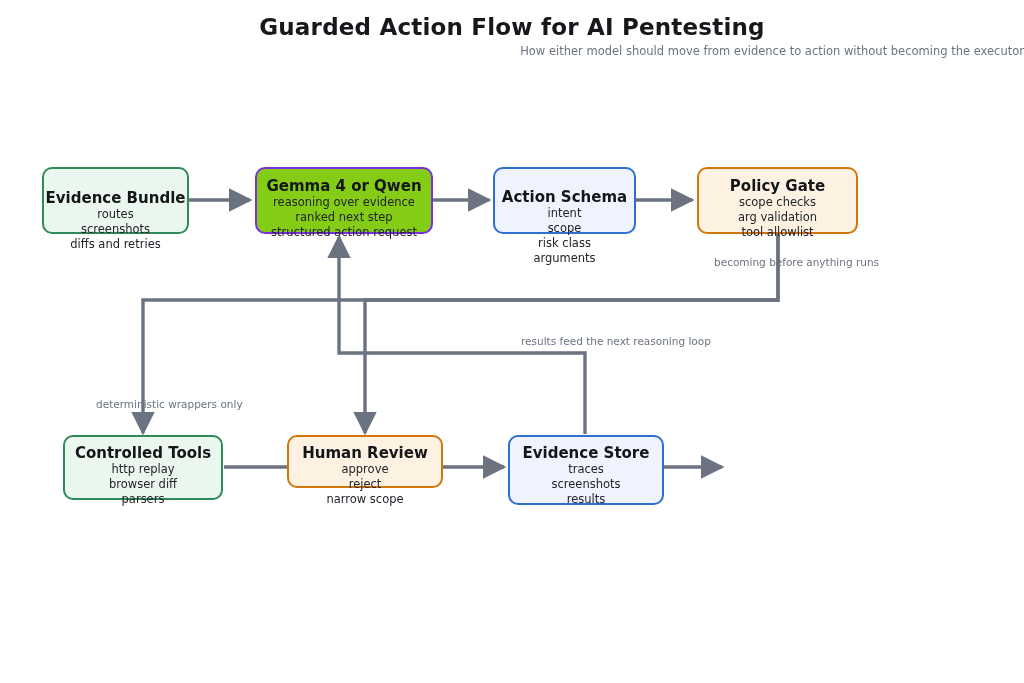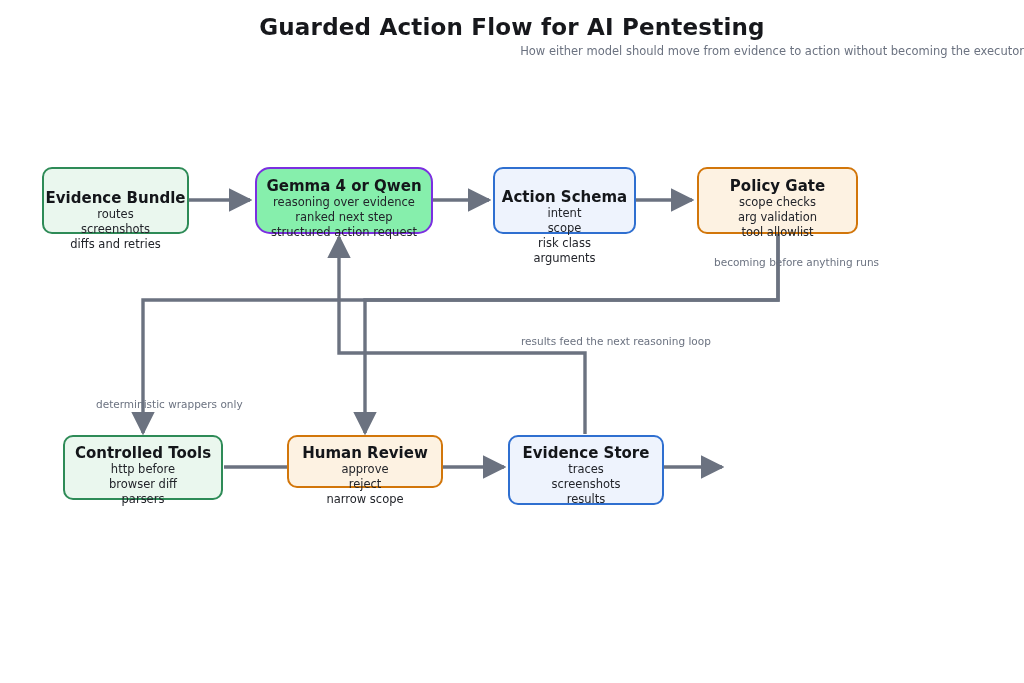--- a/index.html
+++ b/index.html
@@ -37,21 +37,21 @@
   .node .n-sub{
     font-size:11.5px;color:#22242a;line-height:15px;white-space:nowrap;
   }
   .node .n-body{
     position:absolute;left:50%;transform:translateX(-50%);
     width:max-content;white-space:nowrap;
   }
 
   
   .c-green  {background:#eaf7ee;border-color:#2e8b57;}
-  .c-purple {background:#86efac;border-color:#7b2fe0;border-radius:15px;}
+  .c-purple {background:#84cc16;border-color:#7b2fe0;}
   .c-blue   {background:#eef3fd;border-color:#2f6fd0;}
   .c-orange {background:#fdf2e2;border-color:#d2760a;}
 
   
   .elabel{
     position:absolute;font-size:10.5px;color:#6b7280;white-space:nowrap;
   }
 
   
   .note{
@@ -131,21 +131,21 @@
       <div class="n-title">Policy Gate</div>
       <div class="n-sub">scope checks</div>
       <div class="n-sub">arg validation</div>
       <div class="n-sub">tool allowlist</div>
     </div>
   </div>
 
   <div class="node c-green" style="left:63px;top:435px;width:160px;height:65px;">
     <div class="n-body" style="top:8px;">
       <div class="n-title">Controlled Tools</div>
-      <div class="n-sub">http before</div>
+      <div class="n-sub">http replay</div>
       <div class="n-sub">browser diff</div>
       <div class="n-sub">parsers</div>
     </div>
   </div>
 
   <div class="node c-orange" style="left:287px;top:435px;width:156px;height:53px;">
     <div class="n-body" style="top:8px;">
       <div class="n-title">Human Review</div>
       <div class="n-sub">approve</div>
       <div class="n-sub">reject</div>

